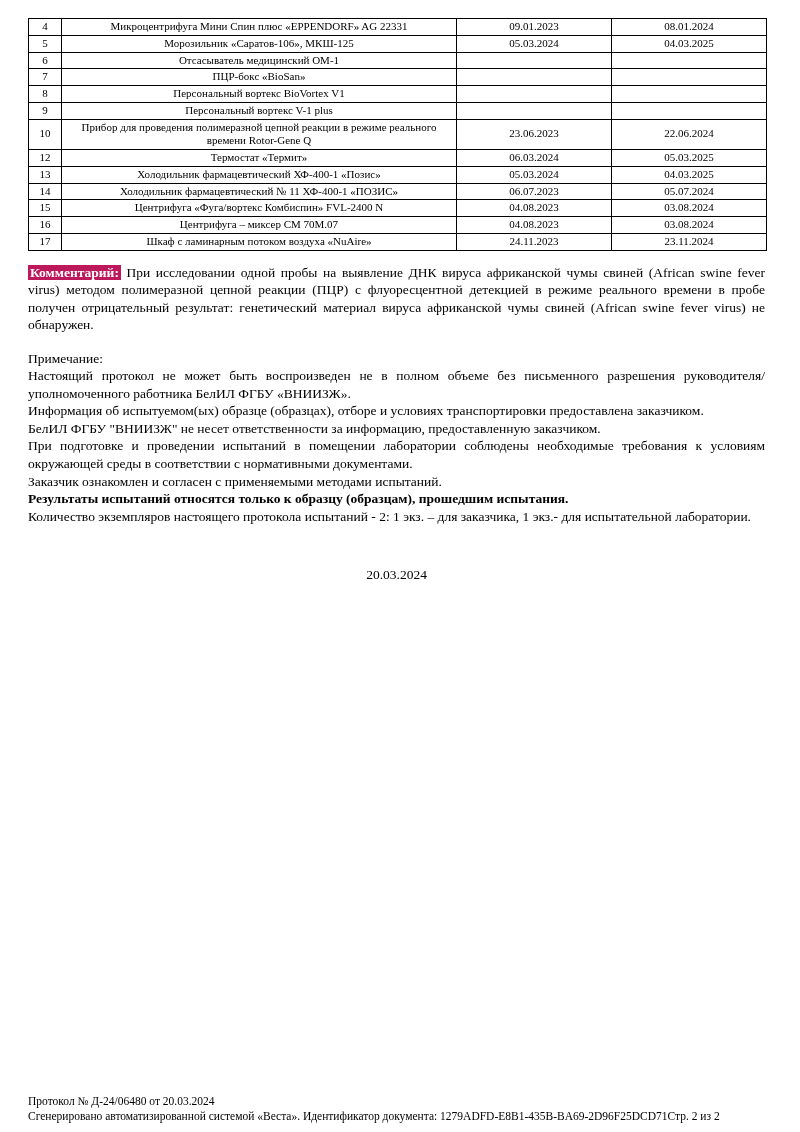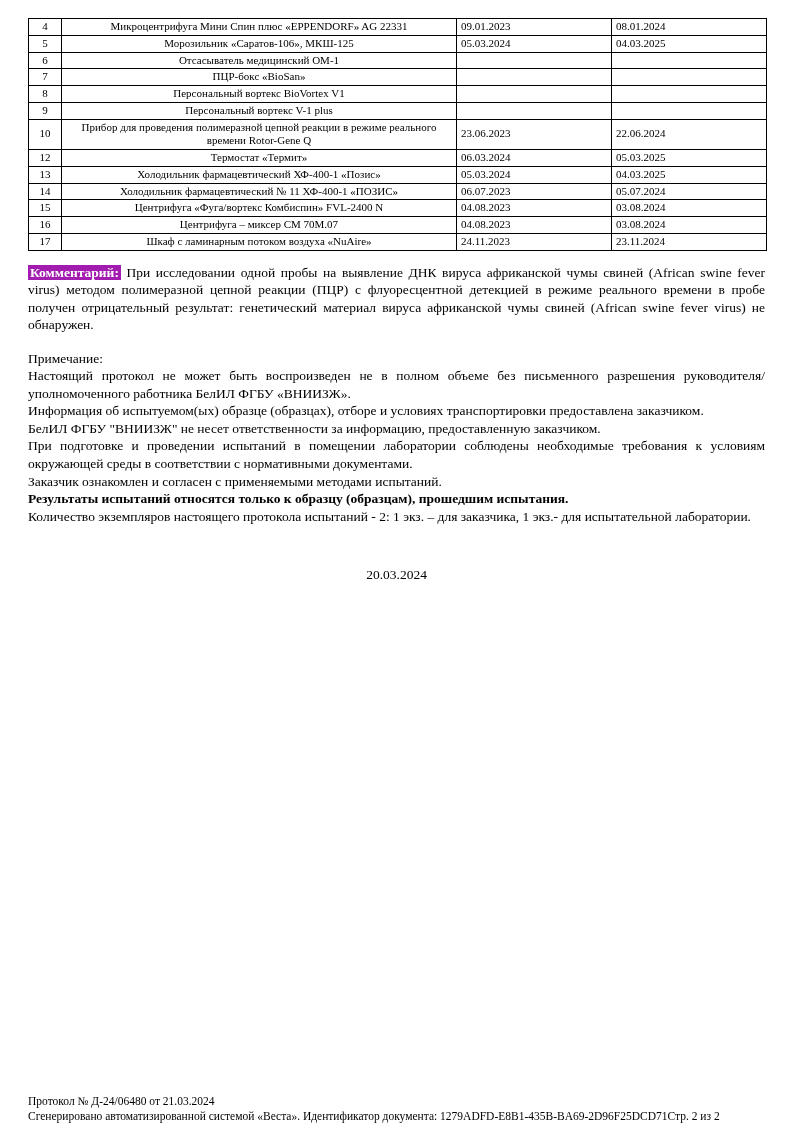--- a/index.html
+++ b/index.html
@@ -23,31 +23,31 @@
   }
   table.equip td {
     border: 1px solid #000;
     padding: 1px 4px;
     vertical-align: middle;
     line-height: 1.25;
     overflow: hidden;
   }
   td.cell-num  { width: 24px;  text-align: center; }
   td.cell-name { width: 386px; text-align: center; }
-  td.cell-date1, td.cell-date2 { width: 146px; text-align: left; }
+  td.cell-date1, td.cell-date2 { width: 146px; text-align: center; }
 
   .para {
     font-size: 13.5px;
     line-height: 1.3;
     text-align: justify;
     margin: 0;
   }
   .comment-block { margin-top: 13px; }
   .comment-label {
-    background: #a21caf;
+    background: #be185d;
     color: #fff;
     font-weight: bold;
     padding: 0 2px;
   }
   .notes-block { margin-top: 16px; }
   .bold { font-weight: bold; }
 
   .sig-row {
     display: flex;
     justify-content: center;
@@ -174,19 +174,19 @@
       <p class="para">Количество экземпляров настоящего протокола испытаний - 2: 1 экз. – для заказчика, 1 экз.- для испытательной лаборатории.</p>
     </div>
 
     <div class="sig-row">
       <span>20.03.2024</span>
     </div>
 
   </div>
 
   <div class="footer">
-    <div>Протокол № Д-24/06480 от 21.03.2024</div>
+    <div>Протокол № Д-24/06480 от 20.03.2024</div>
     <div class="footer-line2">
       <span>Сгенерировано автоматизированной системой «Веста». Идентификатор документа: 1279ADFD-E8B1-435B-BA69-2D96F25DCD71</span>
       <span>Стр. 2 из 2</span>
     </div>
   </div>
 </div>
 
 </body></html>

